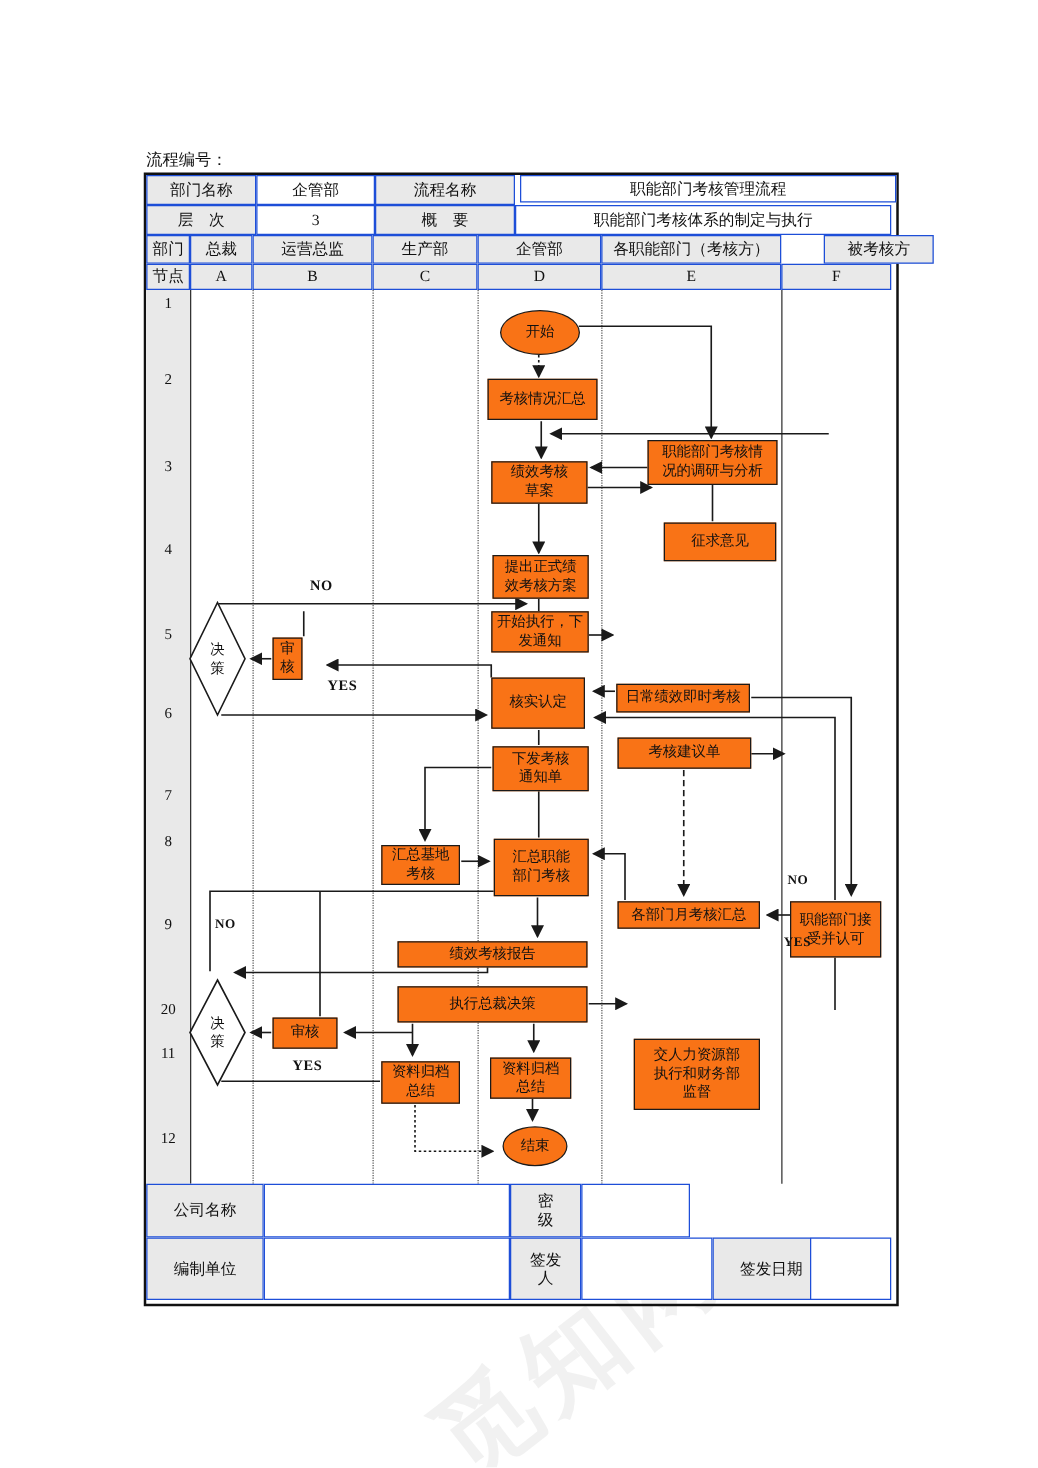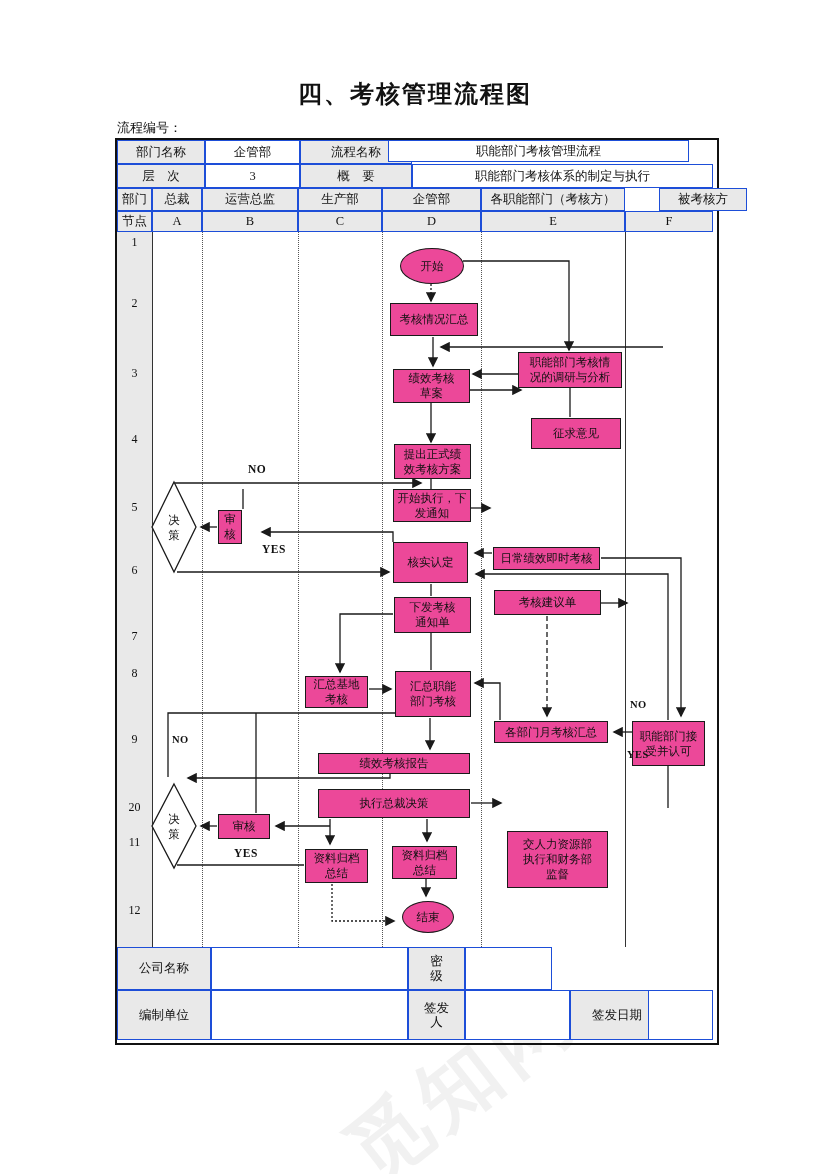--- a/index.html
+++ b/index.html
@@ -14,48 +14,47 @@
         background:#fff;z-index:2;white-space:pre-line;line-height:1.15;}
   .gray{background:#e9e9e9;}
   .chartbg{position:absolute;left:117px;top:232px;width:596px;height:715px;background:#fff;z-index:0;}
   .lanecol{position:absolute;top:232px;height:715px;width:0;z-index:1;}
   .dot{border-left:1px dotted #555;}
   .sol{border-left:1px solid #333;}
   .rowstrip{position:absolute;left:117px;top:232px;width:35px;height:715px;background:#e9e9e9;
             border-right:1px solid #333;z-index:1;}
   .rownum{position:absolute;left:117px;width:35px;text-align:center;font-size:12px;z-index:2;}
   svg.flow{position:absolute;left:0;top:0;z-index:3;}
-  .node{position:absolute;box-sizing:border-box;border:1px solid #1a1a1a;background:#ec4899;
+  .node{position:absolute;box-sizing:border-box;border:1px solid #1a1a1a;background:#f97316;
         display:flex;align-items:center;justify-content:center;text-align:center;
         font-size:11.5px;line-height:1.3;white-space:pre-line;z-index:4;}
   .ellipse{border-radius:50%;}
   .dtext{position:absolute;display:flex;align-items:center;justify-content:center;text-align:center;
          font-size:11.5px;line-height:1.25;white-space:pre-line;z-index:5;}
   .elabel{position:absolute;font-size:11.5px;font-weight:bold;letter-spacing:.5px;z-index:5;
           font-family:"Liberation Serif","DejaVu Serif",serif;}
   .wm{position:absolute;color:rgba(120,120,120,0.10);font-size:95px;font-weight:bold;
       transform:rotate(-38deg);z-index:0;pointer-events:none;letter-spacing:8px;}
 </style>
 </head>
 <body>
 
 <div class="page">
 
   <div class="wm" style="left:200px;top:340px;">觅知网</div>
   <div class="wm" style="left:330px;top:1030px;font-size:80px;">觅知网</div>
 
-  <div class="title">四、考核管理流程图</div>
   <div class="procno">流程编号：</div>
 
   <div class="outer"></div>
 
   <div class="cell gray" style="left:117px;top:140px;width:88px;height:24px;">部门名称</div>
   <div class="cell" style="left:205px;top:140px;width:95px;height:24px;">企管部</div>
   <div class="cell gray" style="left:300px;top:140px;width:112px;height:24px;">流程名称</div>
-  <div class="cell" style="left:388px;top:140px;width:301px;height:22px;">职能部门考核管理流程</div>
+  <div class="cell" style="left:416px;top:140px;width:301px;height:22px;">职能部门考核管理流程</div>
 
   <div class="cell gray" style="left:117px;top:164px;width:88px;height:24px;">层　次</div>
   <div class="cell" style="left:205px;top:164px;width:95px;height:24px;">3</div>
   <div class="cell gray" style="left:300px;top:164px;width:112px;height:24px;">概　要</div>
   <div class="cell" style="left:412px;top:164px;width:301px;height:24px;">职能部门考核体系的制定与执行</div>
 
   <div class="cell gray" style="left:117px;top:188px;width:35px;height:23px;">部门</div>
   <div class="cell gray" style="left:152px;top:188px;width:50px;height:23px;">总裁</div>
   <div class="cell gray" style="left:202px;top:188px;width:96px;height:23px;">运营总监</div>
   <div class="cell gray" style="left:298px;top:188px;width:84px;height:23px;">生产部</div>

